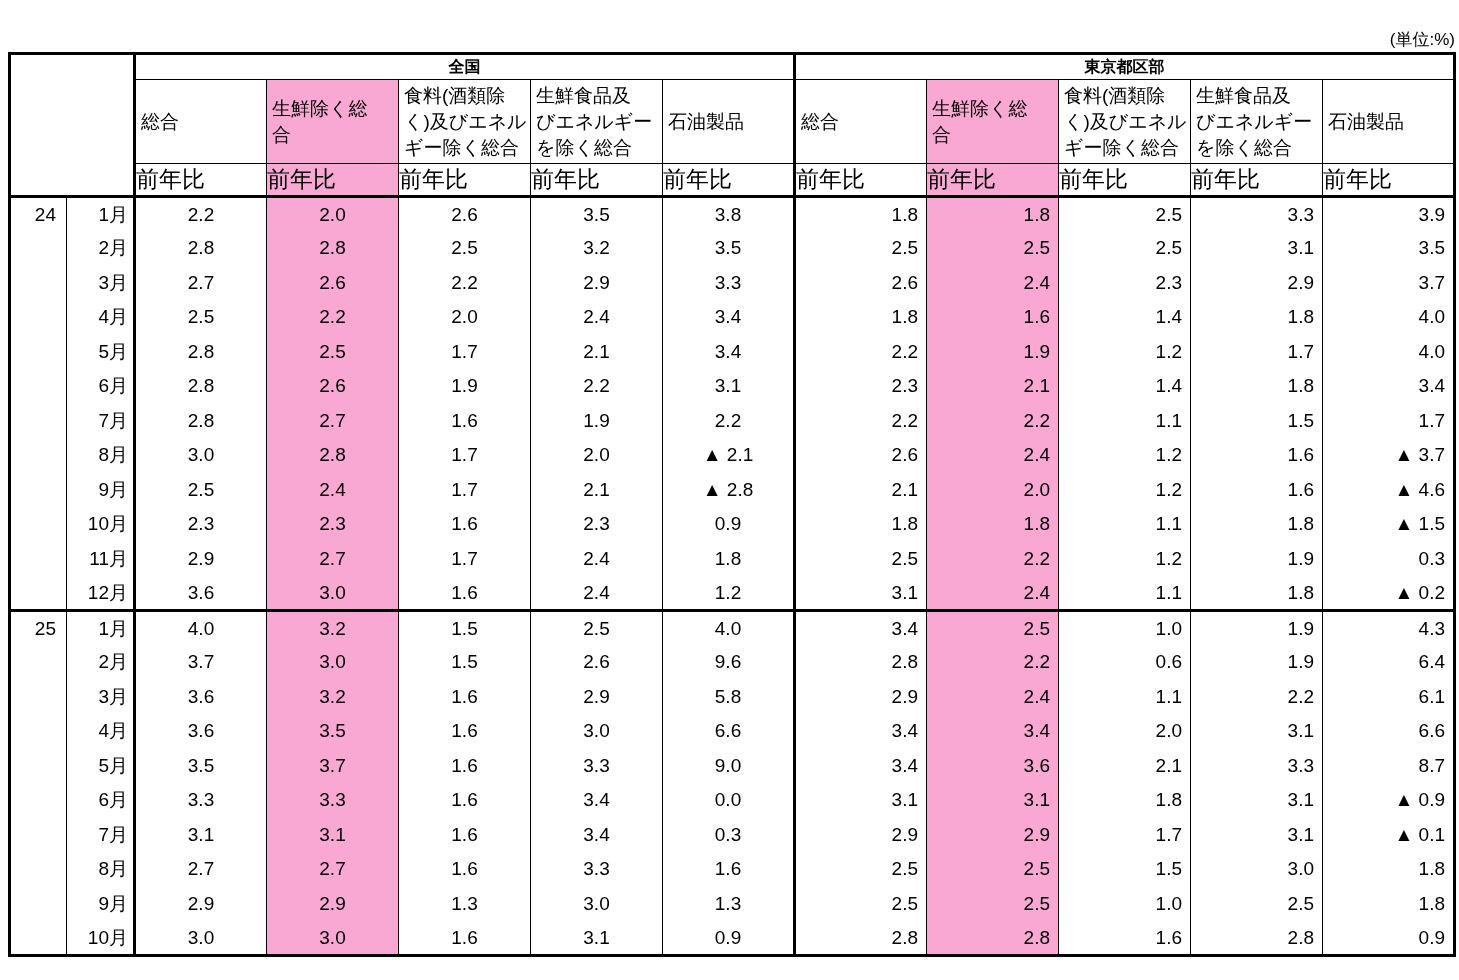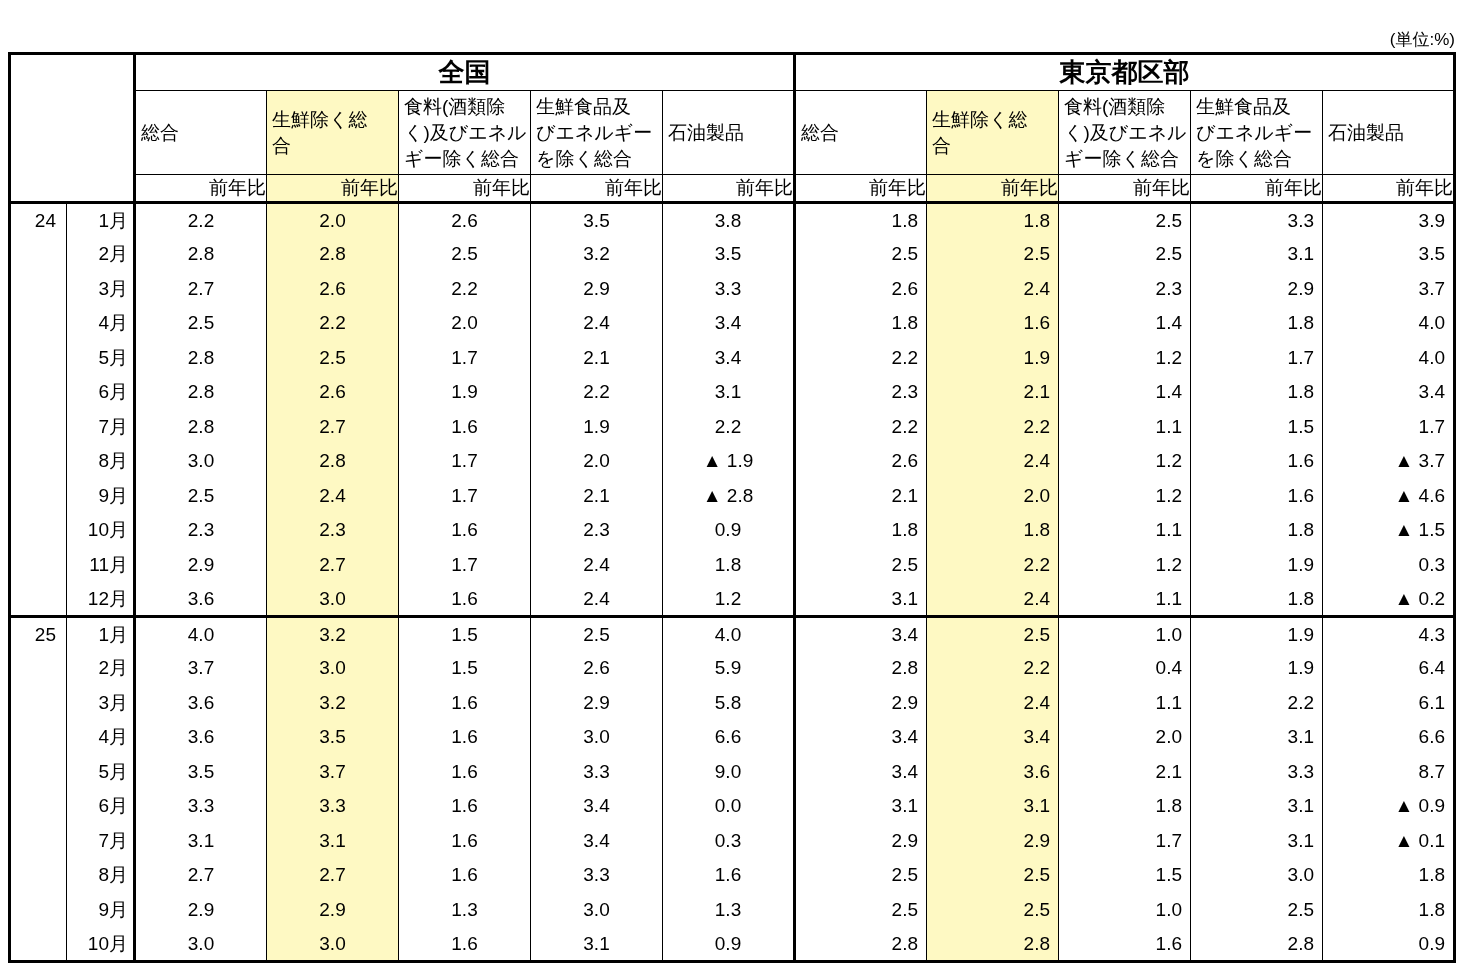--- a/index.html
+++ b/index.html
@@ -30,64 +30,64 @@
   }
   th, td {
     padding: 0;
     font-weight: normal;
     overflow: hidden;
   }
   
   tr.region-row { height: 26px; }
   th.region {
     font-weight: bold;
-    font-size: 26px;
+    font-size: 16px;
     text-align: center;
     vertical-align: middle;
     border: 1px solid #000;
   }
   td.corner {
     border-right: 3px solid #000;
     border-bottom: 3px solid #000;
   }
   tr.colhead-row { height: 84px; }
   th.colhead {
     font-size: 19px;
     line-height: 26px;
     text-align: left;
     vertical-align: middle;
     padding: 2px 3px 2px 5px;
     white-space: pre-line;
     border: 1px solid #000;
   }
   tr.measure-row { height: 28px; }
   td.measure {
-    font-size: 19px;
-    text-align: right;
+    font-size: 23px;
+    text-align: left;
     vertical-align: middle;
     border: 1px solid #000;
     border-bottom: 3px solid #000;
   }
   
   tbody tr { height: 34.5px; }
   tbody td {
     font-size: 19px;
     vertical-align: middle;
     border-left: 1px solid #000;
     border-right: 1px solid #000;
     border-top: 0;
     border-bottom: 0;
   }
   tbody tr.year-break td { border-top: 3px solid #000; }
   td.year  { text-align: right; padding-right: 10px; }
   td.month { text-align: right; padding-right: 5px; border-right: 3px solid #000; }
   td.nat   { text-align: center; }
   td.tok   { text-align: right; padding-right: 8px; }
   .gstart  { border-left: 3px solid #000 !important; }
-  .hl      { background: #fef9c3; }
+  .hl      { background: #f9a8d4; }
   .source-note {
     font-size: 20px;
     margin-top: 7px;
   }
 </style>
 </head>
 <body>
 
 <div class="page">
 
@@ -248,21 +248,21 @@
           <td class="tok ">1.5</td>
           <td class="tok ">1.7</td>
         </tr>
         <tr>
           <td class="year"></td>
           <td class="month">8月</td>
           <td class="nat gstart">3.0</td>
           <td class="nat hl ">2.8</td>
           <td class="nat ">1.7</td>
           <td class="nat ">2.0</td>
-          <td class="nat ">▲ 1.9</td>
+          <td class="nat ">▲ 2.1</td>
           <td class="tok gstart">2.6</td>
           <td class="tok hl ">2.4</td>
           <td class="tok ">1.2</td>
           <td class="tok ">1.6</td>
           <td class="tok ">▲ 3.7</td>
         </tr>
         <tr>
           <td class="year"></td>
           <td class="month">9月</td>
           <td class="nat gstart">2.5</td>
@@ -332,24 +332,24 @@
           <td class="tok ">1.9</td>
           <td class="tok ">4.3</td>
         </tr>
         <tr>
           <td class="year"></td>
           <td class="month">2月</td>
           <td class="nat gstart">3.7</td>
           <td class="nat hl ">3.0</td>
           <td class="nat ">1.5</td>
           <td class="nat ">2.6</td>
-          <td class="nat ">5.9</td>
+          <td class="nat ">9.6</td>
           <td class="tok gstart">2.8</td>
           <td class="tok hl ">2.2</td>
-          <td class="tok ">0.4</td>
+          <td class="tok ">0.6</td>
           <td class="tok ">1.9</td>
           <td class="tok ">6.4</td>
         </tr>
         <tr>
           <td class="year"></td>
           <td class="month">3月</td>
           <td class="nat gstart">3.6</td>
           <td class="nat hl ">3.2</td>
           <td class="nat ">1.6</td>
           <td class="nat ">2.9</td>

